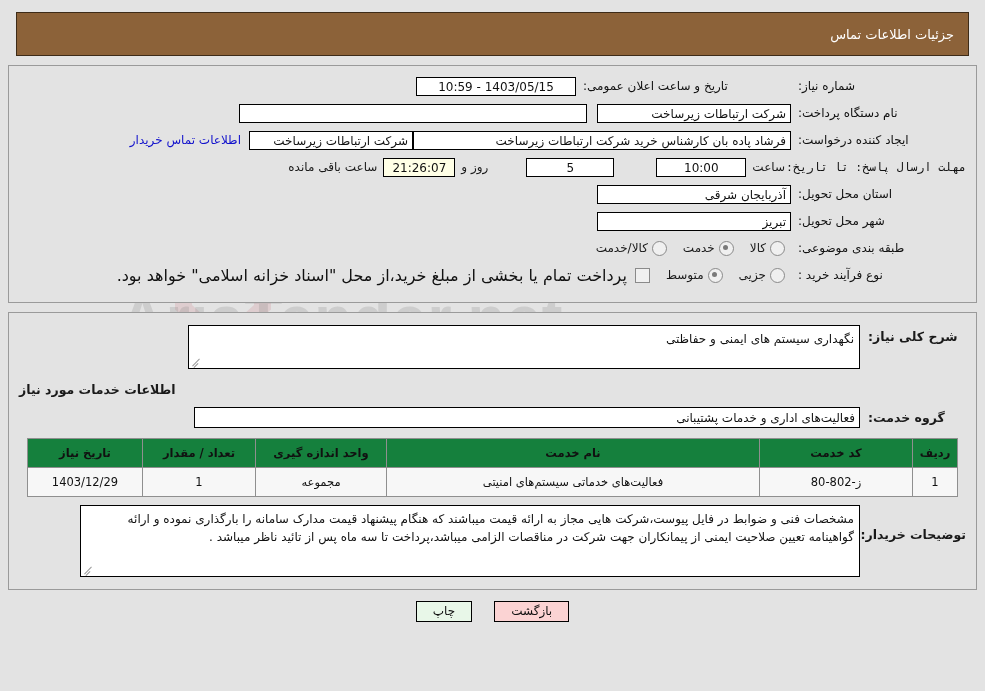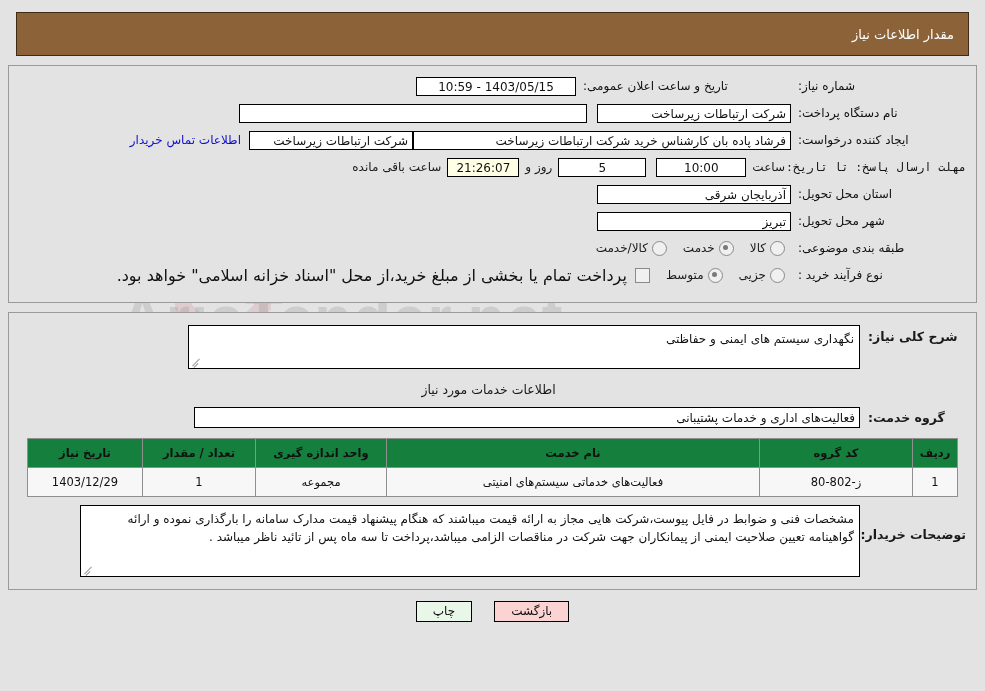--- a/index.html
+++ b/index.html
@@ -118,21 +118,21 @@
     border: 1px solid #000000;
     height: 19px;
     line-height: 19px;
     box-sizing: border-box;
     font-size: 12px;
     padding: 0 4px;
     color: #111;
     overflow: hidden;
     white-space: nowrap;
   }
-  .fld.center { text-align: center; }
+  .fld.center { text-align: center; margin-left: 32px; }
   .fld.rt { text-align: right; padding-left: 36px; }
   .fld.cream { background: #ffffe6; text-align: center; }
 
   .gap { width: 10px; }
   .inline-lbl {
     font-size: 12px;
     padding: 0 6px;
     white-space: nowrap;
   }
   .link {
@@ -210,24 +210,24 @@
     position: absolute;
     background: #9a9a9a;
     height: 1px;
     transform: rotate(-45deg);
     transform-origin: center;
   }
   .resize-grip span:nth-child(1){ width: 10px; left: 0; top: 5px; }
   .resize-grip span:nth-child(2){ width: 6px;  left: 2px; top: 8px; }
 
   .section-title {
-    font-weight: normal;
+    font-weight: bold;
     font-size: 12.5px;
     margin: 13px 8px 10px 0;
-    text-align: center;
+    text-align: left;
   }
 
   .grp-row { display: flex; align-items: center; margin-bottom: 10px; }
   .grp-lbl {
     font-weight: bold;
     font-size: 12.5px;
     padding-left: 8px;
     white-space: nowrap;
   }
 
@@ -283,21 +283,21 @@
 
 <div class="watermark">
   <div class="wm-shield"></div>
   <div class="wm-check"></div>
   <div class="wm-text">AriaTender.net</div>
 </div>
 
 <div class="page">
 
   <div class="titlebar">
-    <div class="titlebar-text">مقدار اطلاعات نیاز</div>
+    <div class="titlebar-text">جزئیات اطلاعات تماس</div>
   </div>
 
   <div class="panel top">
 
     <div class="row">
       <div class="lbl w1">شماره نیاز:</div>
       <div class="gap"></div>
       <div class="lbl" style="width:198px">تاریخ و ساعت اعلان عمومی:</div>
       <div class="fld center" style="width:160px">1403/05/15 - 10:59</div>
     </div>
@@ -388,21 +388,21 @@
       <div class="grp-lbl" style="width:98px;text-align:left">گروه خدمت:</div>
       <div class="fld rt" style="width:666px;height:21px;line-height:21px">
         <span>فعالیت‌های اداری و خدمات پشتیبانی</span>
       </div>
     </div>
 
     <table class="items">
       <thead>
         <tr>
           <th style="width:42px">ردیف</th>
-          <th style="width:150px">کد گروه</th>
+          <th style="width:150px">کد خدمت</th>
           <th style="width:370px">نام خدمت</th>
           <th style="width:128px">واحد اندازه گیری</th>
           <th style="width:110px">تعداد / مقدار</th>
           <th style="width:112px">تاریخ نیاز</th>
         </tr>
       </thead>
       <tbody>
         <tr>
           <td>1</td>
           <td>ز-802-80</td>

